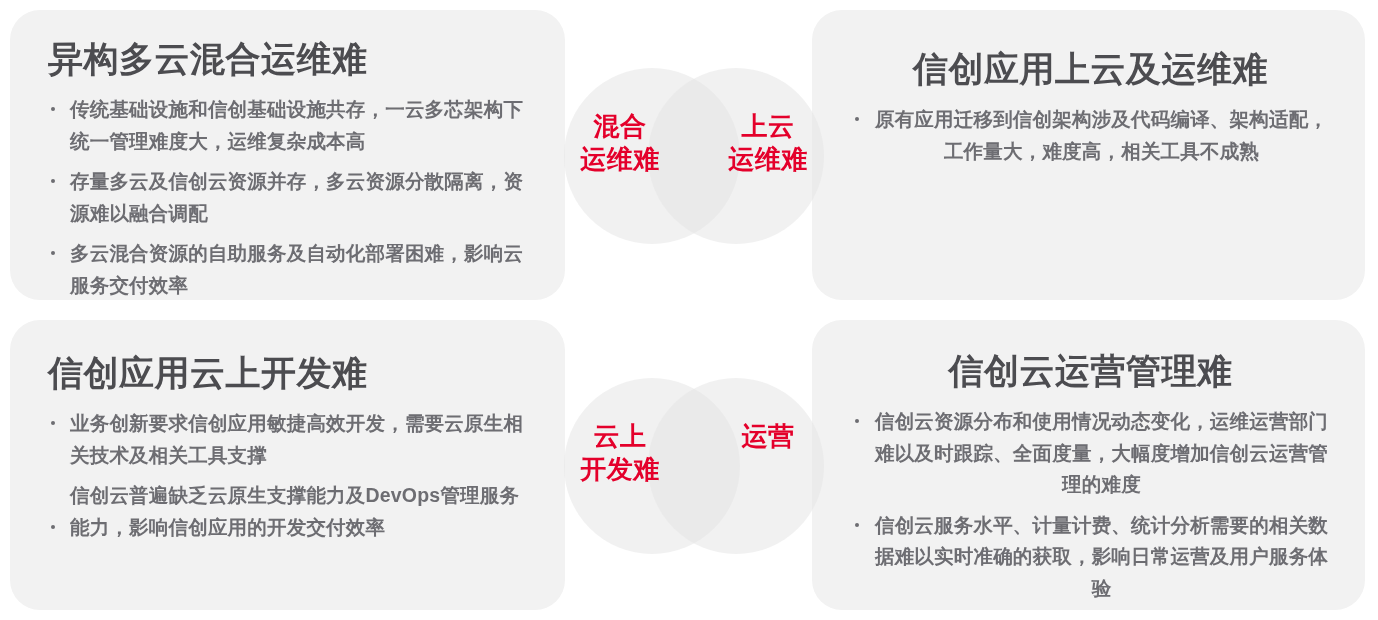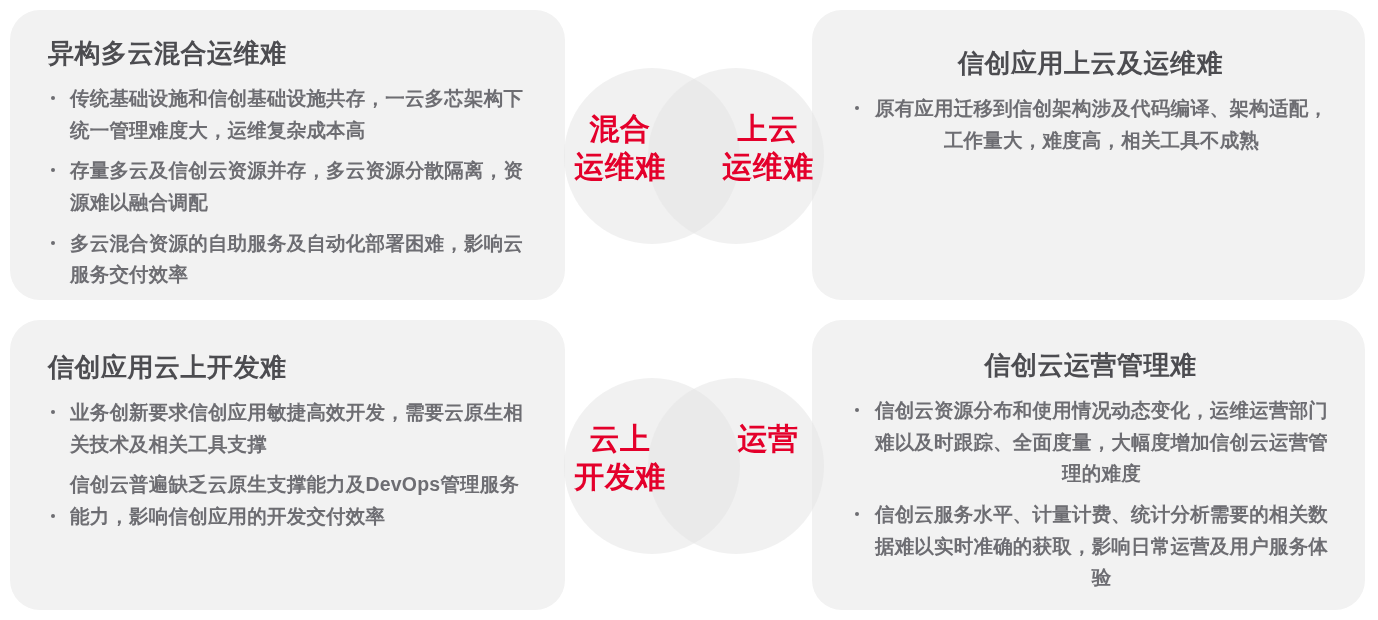--- a/index.html
+++ b/index.html
@@ -40,21 +40,21 @@
   .card-tr .card-inner,
   .card-br .card-inner {
     padding: 28px 36px 0 40px;
     text-align: center;
   }
   .card-tr .card-inner { padding-top: 38px; }
   .card-br .card-inner { padding-top: 30px; }
   .card-bl .card-inner { padding-top: 32px; }
 
   .card-title {
-    font-size: 26px;
+    font-size: 35px;
     font-weight: bold;
     color: #4C4C50;
     letter-spacing: 0.5px;
     line-height: 1.2;
     margin: 0 0 14px 0;
   }
 
   .bullets {
     list-style: none;
     margin: 0;
@@ -100,21 +100,21 @@
     background: rgba(228, 228, 228, 0.52);
   }
   .venn-circle.left  { left: 0px; }
   .venn-circle.right { left: 84px; }
 
   .venn-label {
     position: absolute;
     top: 42px;
     width: 120px;
     text-align: center;
-    font-size: 30px;
+    font-size: 26px;
     font-weight: bold;
     line-height: 1.28;
     color: #E4002B;
     letter-spacing: 0.5px;
   }
   .venn-label.left  { left: -4px; }
   .venn-label.right { left: 144px; }
   .venn-label .ln { display: block; white-space: nowrap; }
 </style>
 </head>

